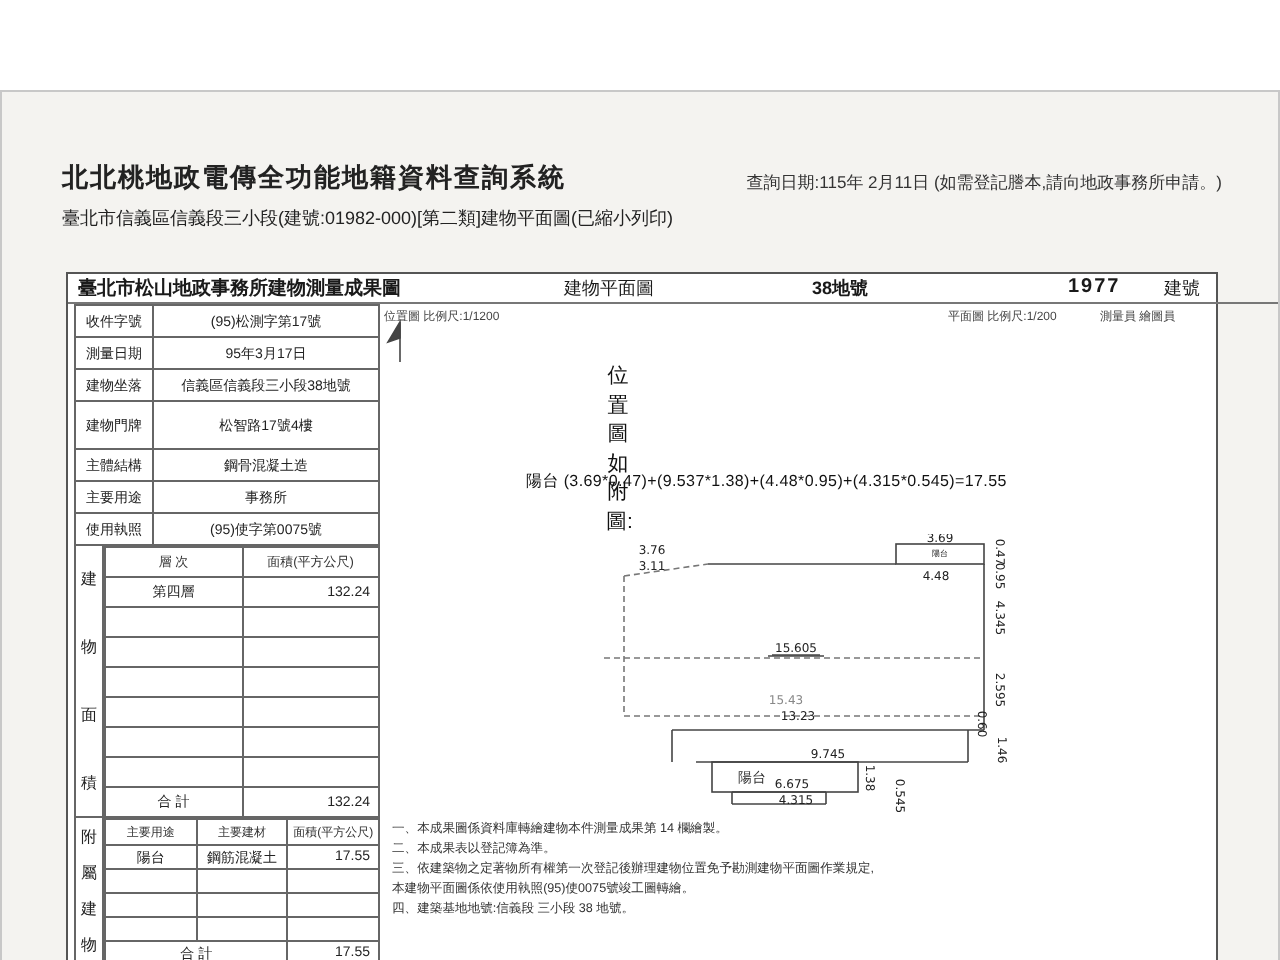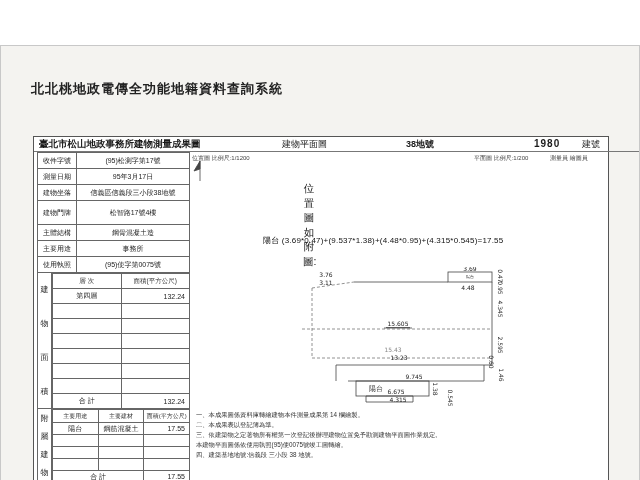--- a/index.html
+++ b/index.html
@@ -53,29 +53,31 @@
   line,path,rect.box{stroke:#444;stroke-width:0.8;fill:none;}
   .dash{stroke-dasharray:3,2;stroke:#777;}
 </style>
 </head>
 <body>
 
 <div class="screen">
 
   <div class="app-header">
     <div class="app-title">北北桃地政電傳全功能地籍資料查詢系統</div>
+    <div class="query-date">查詢日期:115年 2月11日 (如需登記謄本,請向地政事務所申請。)</div>
+    <div class="app-subtitle">臺北市信義區信義段三小段(建號:01982-000)[第二類]建物平面圖(已縮小列印)</div>
   </div>
 
   <div class="sheet">
 
     <div class="form-header">
       <span class="fh office">臺北市松山地政事務所建物測量成果圖</span>
       <span class="fh section">建物平面圖</span>
       <span class="fh land">38地號</span>
-      <span class="fh bno">1980</span>
+      <span class="fh bno">1977</span>
       <span class="fh bno-label">建號</span>
     </div>
 
     <span class="tiny" style="left:158px;top:17px;">位置圖 比例尺:1/1200</span>
     <span class="tiny" style="left:440px;top:17px;">平面圖 比例尺:1/200</span>
     <span class="tiny" style="left:516px;top:17px;">測量員  繪圖員</span>
 
     <div class="north">
       <svg width="16" height="24" viewBox="0 0 16 24">
         <line x1="8" y1="2" x2="8" y2="22"></line>

